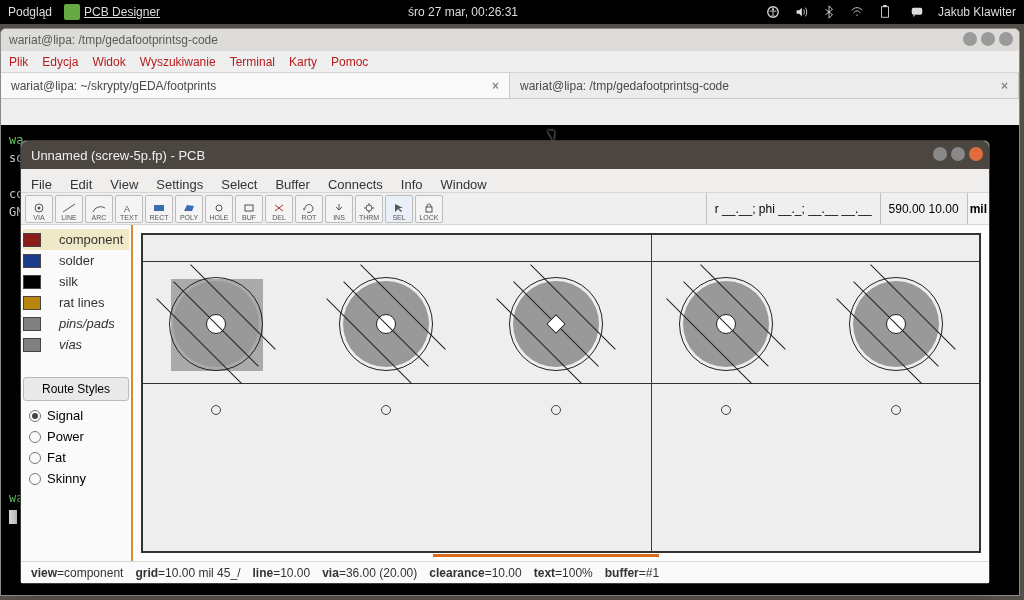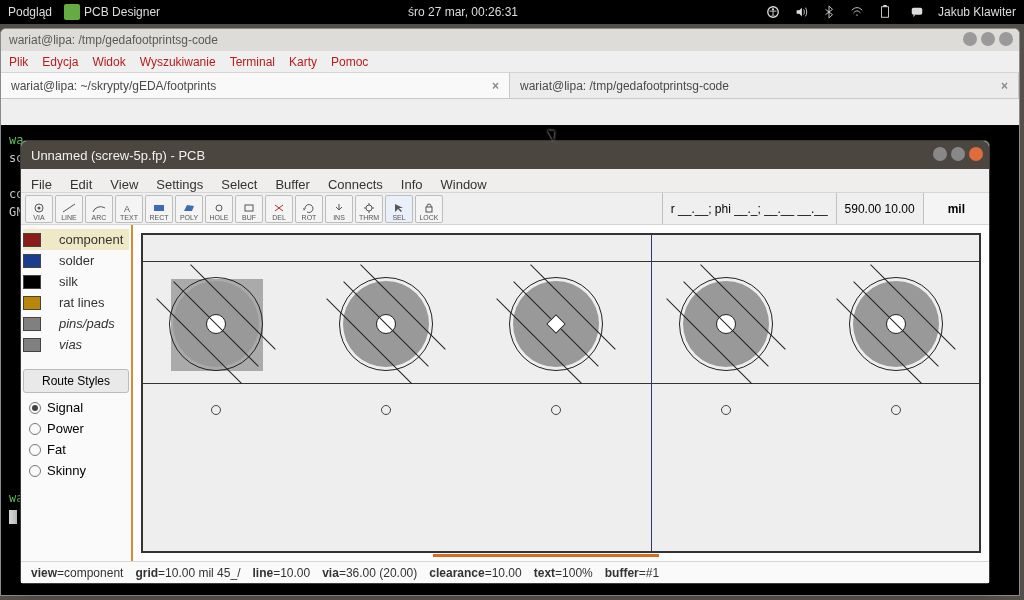--- a/index.html
+++ b/index.html
@@ -19,21 +19,21 @@
     background: #000;
     color: #ddd;
     display: flex;
     align-items: center;
     padding: 0 8px;
     font-size: 12px;
   }
   .panel .left { display:flex; align-items:center; gap:12px;}
   .panel .center { flex:1; text-align:center;}
   .panel .right { display:flex; align-items:center; gap:14px;}
-  .panel .app { display:flex; align-items:center; gap:4px;}
+  .panel .app { display:flex; align-items:center; gap:4px;text-decoration:underline;}
   .panel .app-ico { width:16px; height:16px; background:#6a4; display:inline-block; border-radius:2px;}
   .panel .tray-ico { width:14px; height:14px; display:inline-block; color:#ddd;}
   
   .termwin {
     position:absolute; left:0; top:28px; width:1020px; height:568px;
     background:#efefef; border:1px solid #8a8a8a; border-radius:6px 6px 0 0;
     overflow:hidden;
   }
   .termwin .title {
     height:22px; background:#dedcd8; color:#5a5a5a;
@@ -91,34 +91,34 @@
   .tbtn {
     width:28px; height:28px; border:1px solid #bdbdbd; background:#f4f4f4;
     border-radius:2px; display:flex; flex-direction:column; align-items:center; justify-content:flex-end;
     font-size:7px; color:#555; padding-bottom:1px; cursor:pointer; position:relative;
   }
   .tbtn .ico { width:14px; height:10px; margin-bottom:1px;}
   .status-right {
     margin-left:auto; display:flex; align-items:center; height:100%; font-size:12px;
   }
   .status-right .cell { border-left:1px solid #c0c0c0; padding:0 8px; height:100%; display:flex; align-items:center;}
-  .status-right .mil { font-weight:bold; background:#f4f4f4; border-left:1px solid #c0c0c0; padding:0 24px; height:100%; display:flex; align-items:center;}
+  .status-right .mil { font-weight:bold; background:#f4f4f4; border-left:1px solid #c0c0c0; padding:0 2px; height:100%; display:flex; align-items:center;}
   .body { flex:1; display:flex; overflow:hidden;}
   .side {
     width:112px; background:#fafafa; border-right:2px solid #d88b2f;
     display:flex; flex-direction:column; padding:4px 2px;
   }
   .layer {
     display:flex; align-items:center; gap:18px; padding:3px 0; font-size:13px; color:#333;
     font-style:italic;
   }
   .layer.nrm { font-style:normal;}
   .layer .sw { width:18px; height:14px; border:1px solid #444;}
   .layer.sel { background:#f0e9c8;}
-  .rsb { margin-top:14px;}
+  .rsb { margin-top:22px;}
   .rsb button {
     width:100%; padding:4px; background:#e9e9e9; border:1px solid #bbb; border-radius:3px;
     font-size:12px; margin-bottom:4px;
   }
   .radio { display:flex; align-items:center; gap:6px; padding:3px 6px; font-size:13px;}
   .radio .r { width:12px; height:12px; border:1px solid #777; border-radius:50%; display:inline-flex; align-items:center; justify-content:center;}
   .radio .r.on::after { content:""; width:6px; height:6px; background:#444; border-radius:50%;}
   .canvas-wrap { flex:1; position:relative; background:#fdfdfd; padding:8px;}
   .canvas {
     width:100%; height:100%; background:#eee; border:2px solid #333; position:relative;

